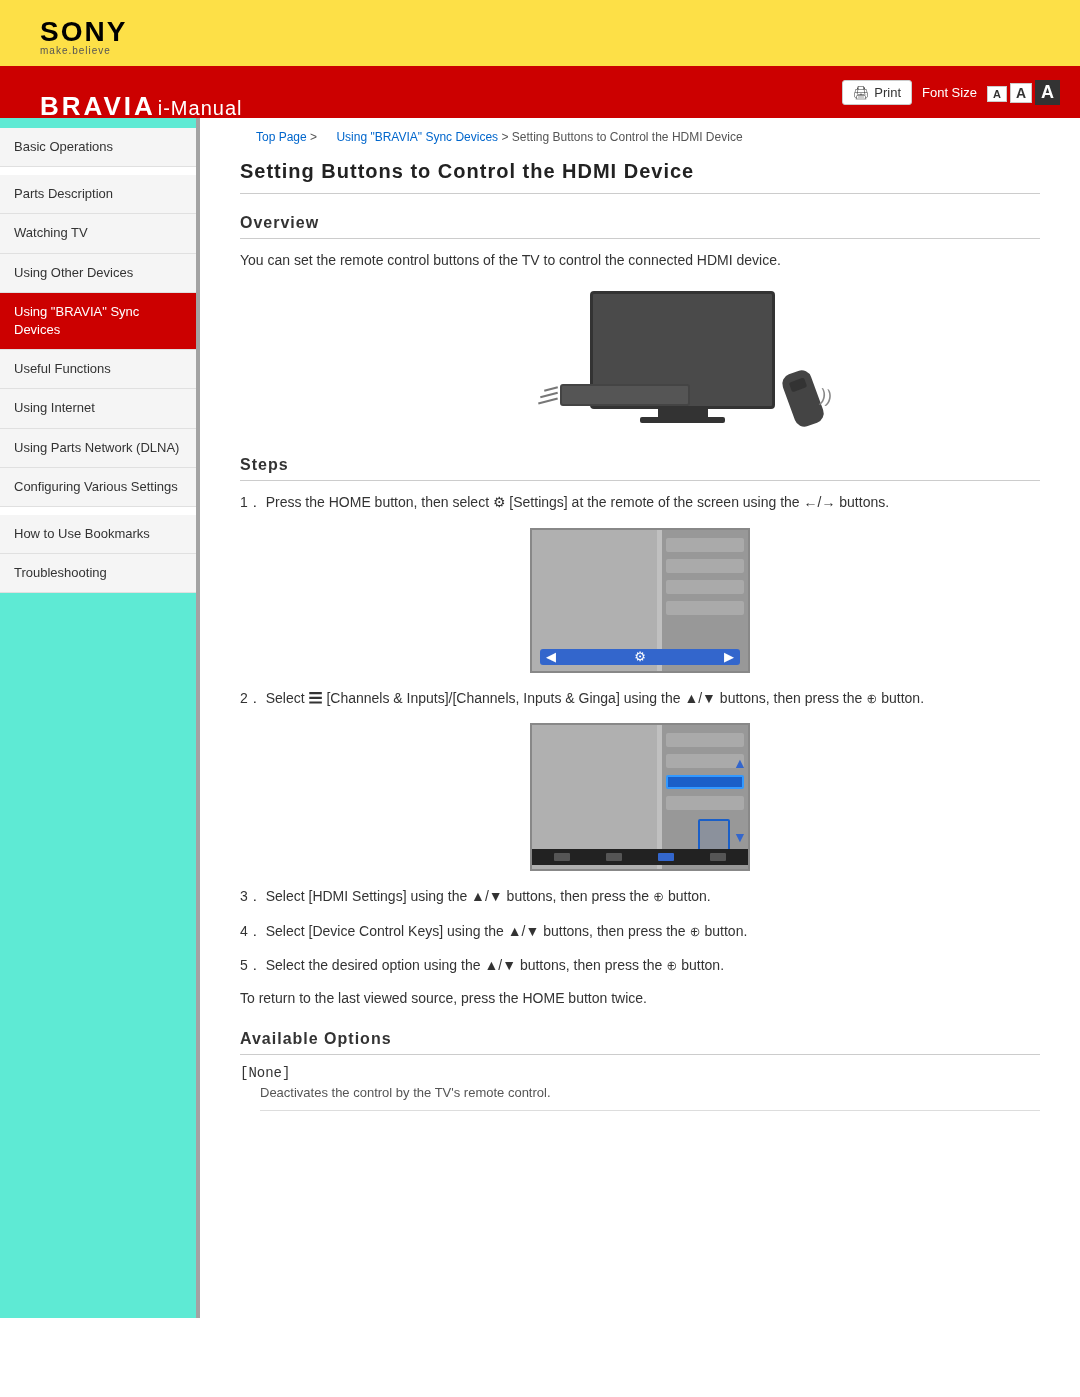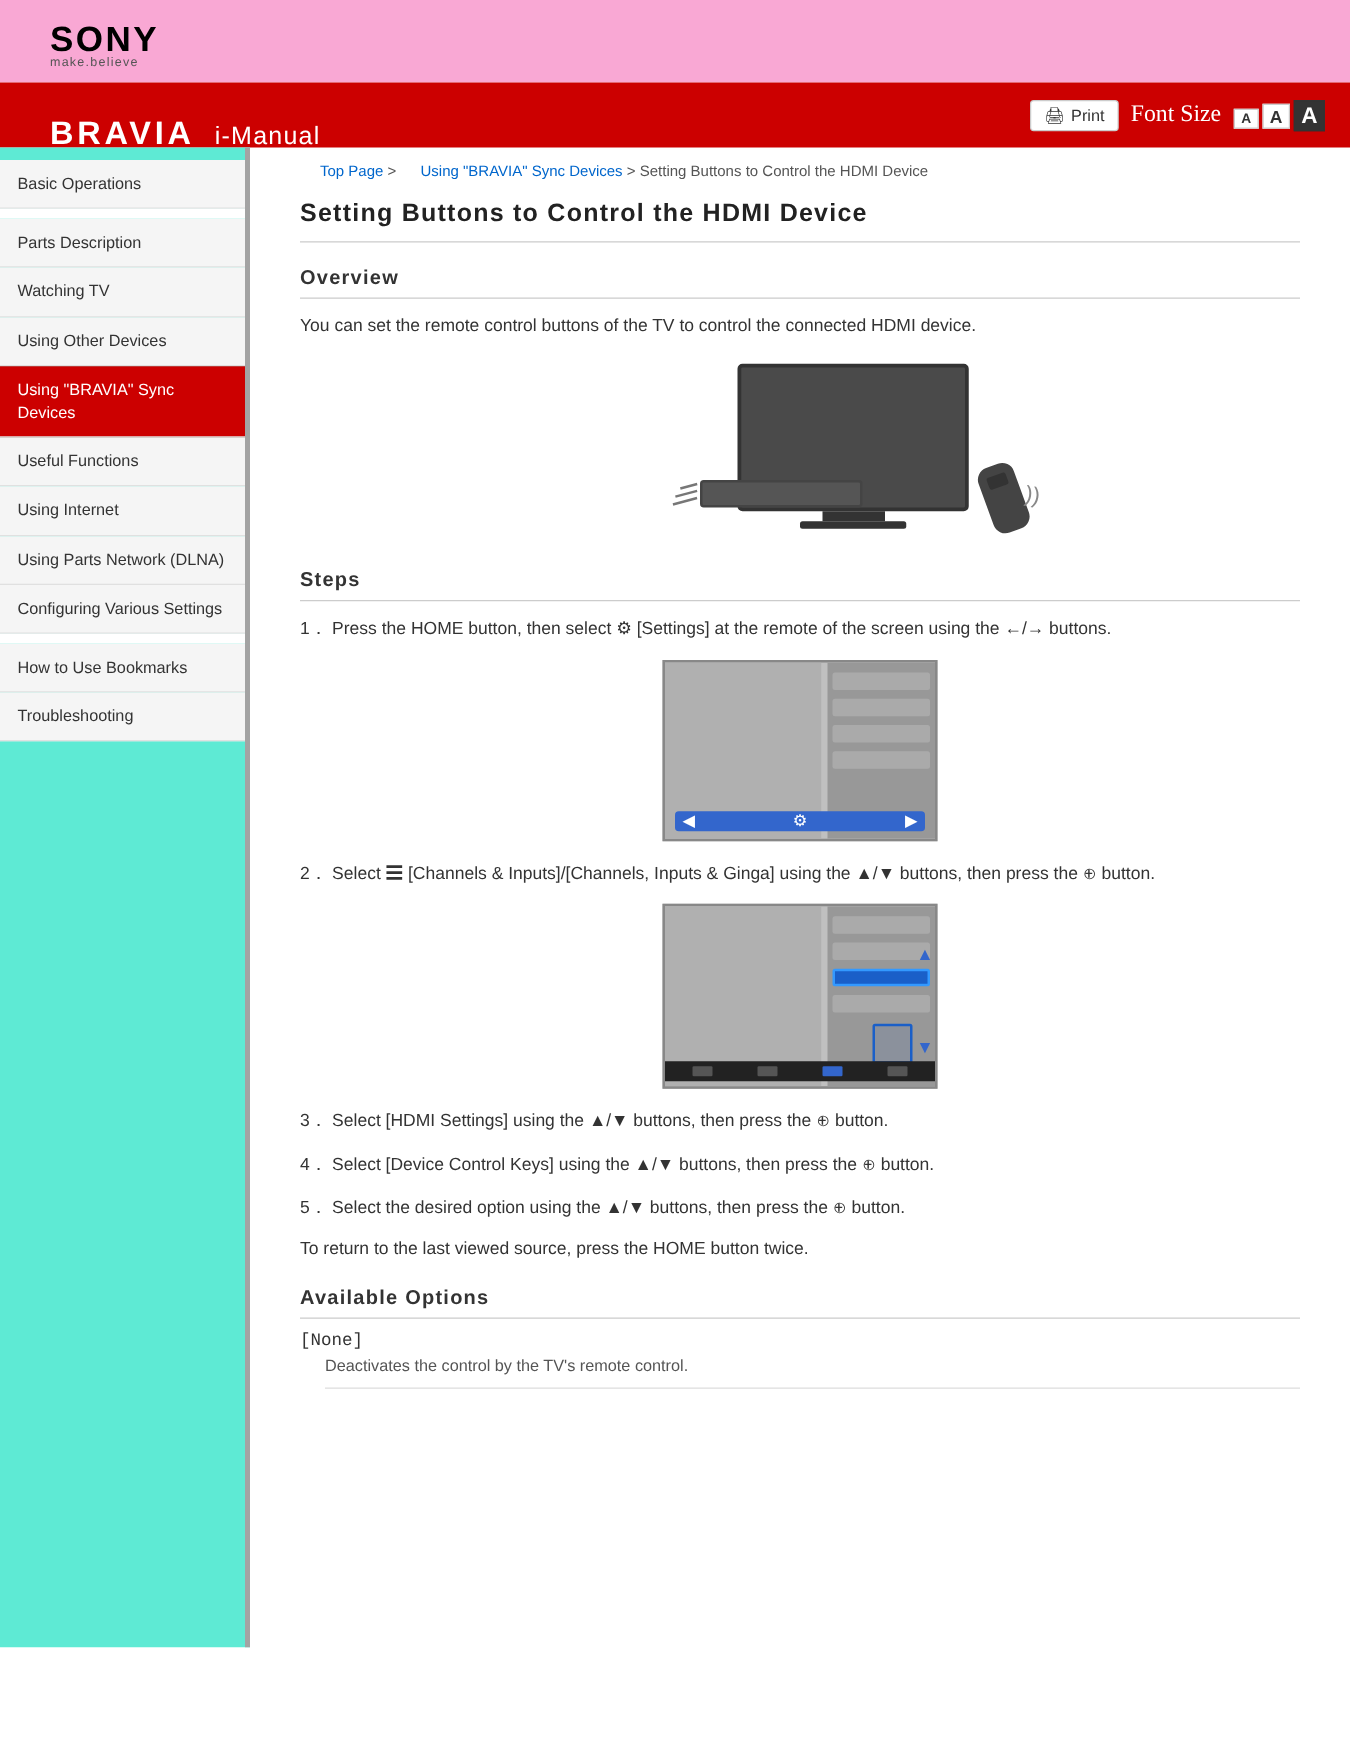--- a/index.html
+++ b/index.html
@@ -6,21 +6,21 @@
     body {
       font-family: Arial, Helvetica, sans-serif;
       background: #fff;
       color: #333;
       font-size: 14px;
       width: 1080px;
     }
 
     
     .top-bar {
-      background: #f9a8d4;
+      background: #fde047;
       padding: 18px 40px 10px 40px;
       display: flex;
     }
     .sony-logo {
       display: flex;
       flex-direction: column;
       line-height: 1;
     }
     .sony-logo .sony-text {
       font-size: 28px;
@@ -40,21 +40,21 @@
       background: #c00;
       display: flex;
       align-items: center;
       justify-content: space-between;
       padding: 0 20px 0 40px;
       height: 52px;
     }
     .bravia-left {
       display: flex;
       align-items: baseline;
-      gap: 16px;
+      gap: 2px;
       margin-top: 28px;
     }
     .bravia-title {
       font-size: 26px;
       font-weight: 900;
       color: #fff;
       letter-spacing: 3px;
       font-family: Arial Black, Arial, sans-serif;
     }
     .imanual-label {
@@ -74,22 +74,21 @@
       padding: 4px 10px;
       font-size: 13px;
       cursor: pointer;
       display: flex;
       align-items: center;
       gap: 5px;
       color: #333;
     }
     .font-size-label {
       color: #fff;
-      font-size: 19px;
-      font-family: Liberation Serif, serif;
+      font-size: 13px;
     }
     .font-btns {
       display: flex;
       align-items: baseline;
       gap: 3px;
     }
     .font-btn {
       background: #fff;
       border: 1px solid #ccc;
       cursor: pointer;

